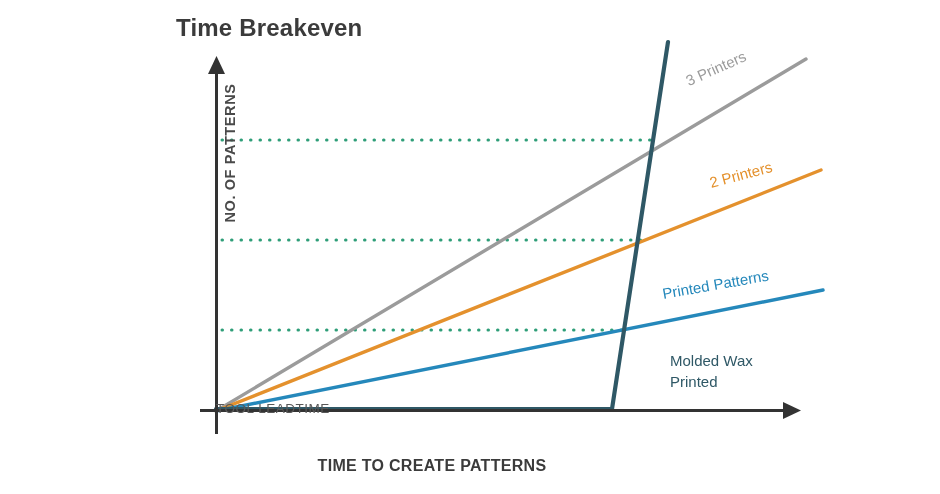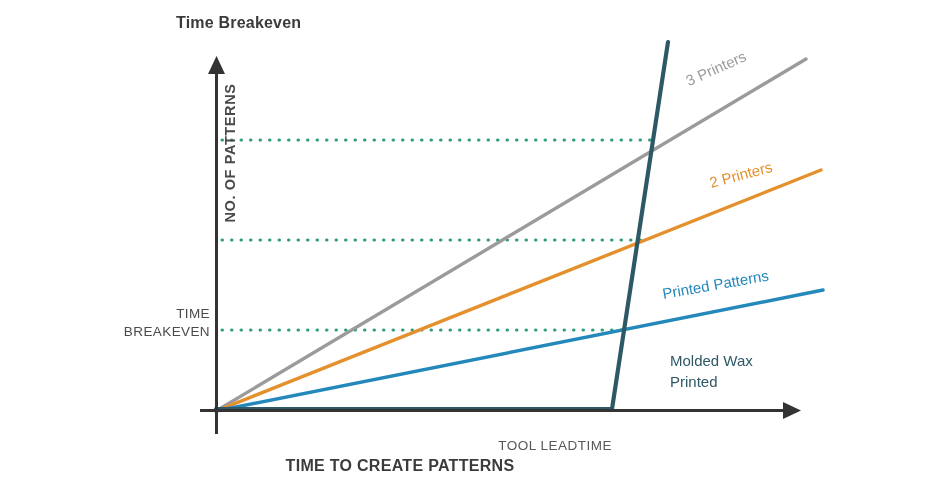--- a/index.html
+++ b/index.html
@@ -24,21 +24,21 @@
   #chart-svg {
     position: absolute;
     left: 0; top: 0;
     width: 940px;
     height: 494px;
   }
   .title {
     position: absolute;
     left: 176px;
     top: 14px;
-    font-size: 16px;
+    font-size: 24px;
     font-weight: bold;
     color: #3b3b3b;
     letter-spacing: 0.2px;
     white-space: nowrap;
   }
   .ylabel {
     position: absolute;
     left: 130px;
     top: 145px;
     width: 200px;
@@ -55,27 +55,28 @@
     position: absolute;
     left: 0px;
     top: 457px;
     width: 800px;
     text-align: center;
     font-size: 16px;
     font-weight: bold;
     color: #3b3b3b;
     letter-spacing: 0.3px;
     white-space: nowrap;
+    padding-left: 32px;
   }
   .tool-leadtime {
     position: absolute;
     left: 216px;
-    top: 438px;
+    top: 401px;
     width: 396px;
-    text-align: right;
+    text-align: left;
     font-size: 13.5px;
     color: #585858;
     letter-spacing: 0.5px;
     white-space: nowrap;
   }
   .tb-tick {
     position: absolute;
     left: 80px;
     top: 305px;
     width: 130px;
@@ -150,24 +151,20 @@
   </svg>
 
   <div class="title">Time Breakeven</div>
 
   <div class="ylabel">NO. OF PATTERNS</div>
 
   <div class="xlabel">TIME TO CREATE PATTERNS</div>
 
   <div class="tool-leadtime">TOOL LEADTIME</div>
 
-  <div class="tb-tick">
-    <div>TIME</div>
-    <div>BREAKEVEN</div>
-  </div>
 
   <div class="series-label lbl-3printers">3 Printers</div>
   <div class="series-label lbl-2printers">2 Printers</div>
   <div class="series-label lbl-printed">Printed Patterns</div>
   <div class="series-label lbl-molded">
     <div>Molded Wax</div>
     <div>Printed</div>
   </div>
 
 </div>

